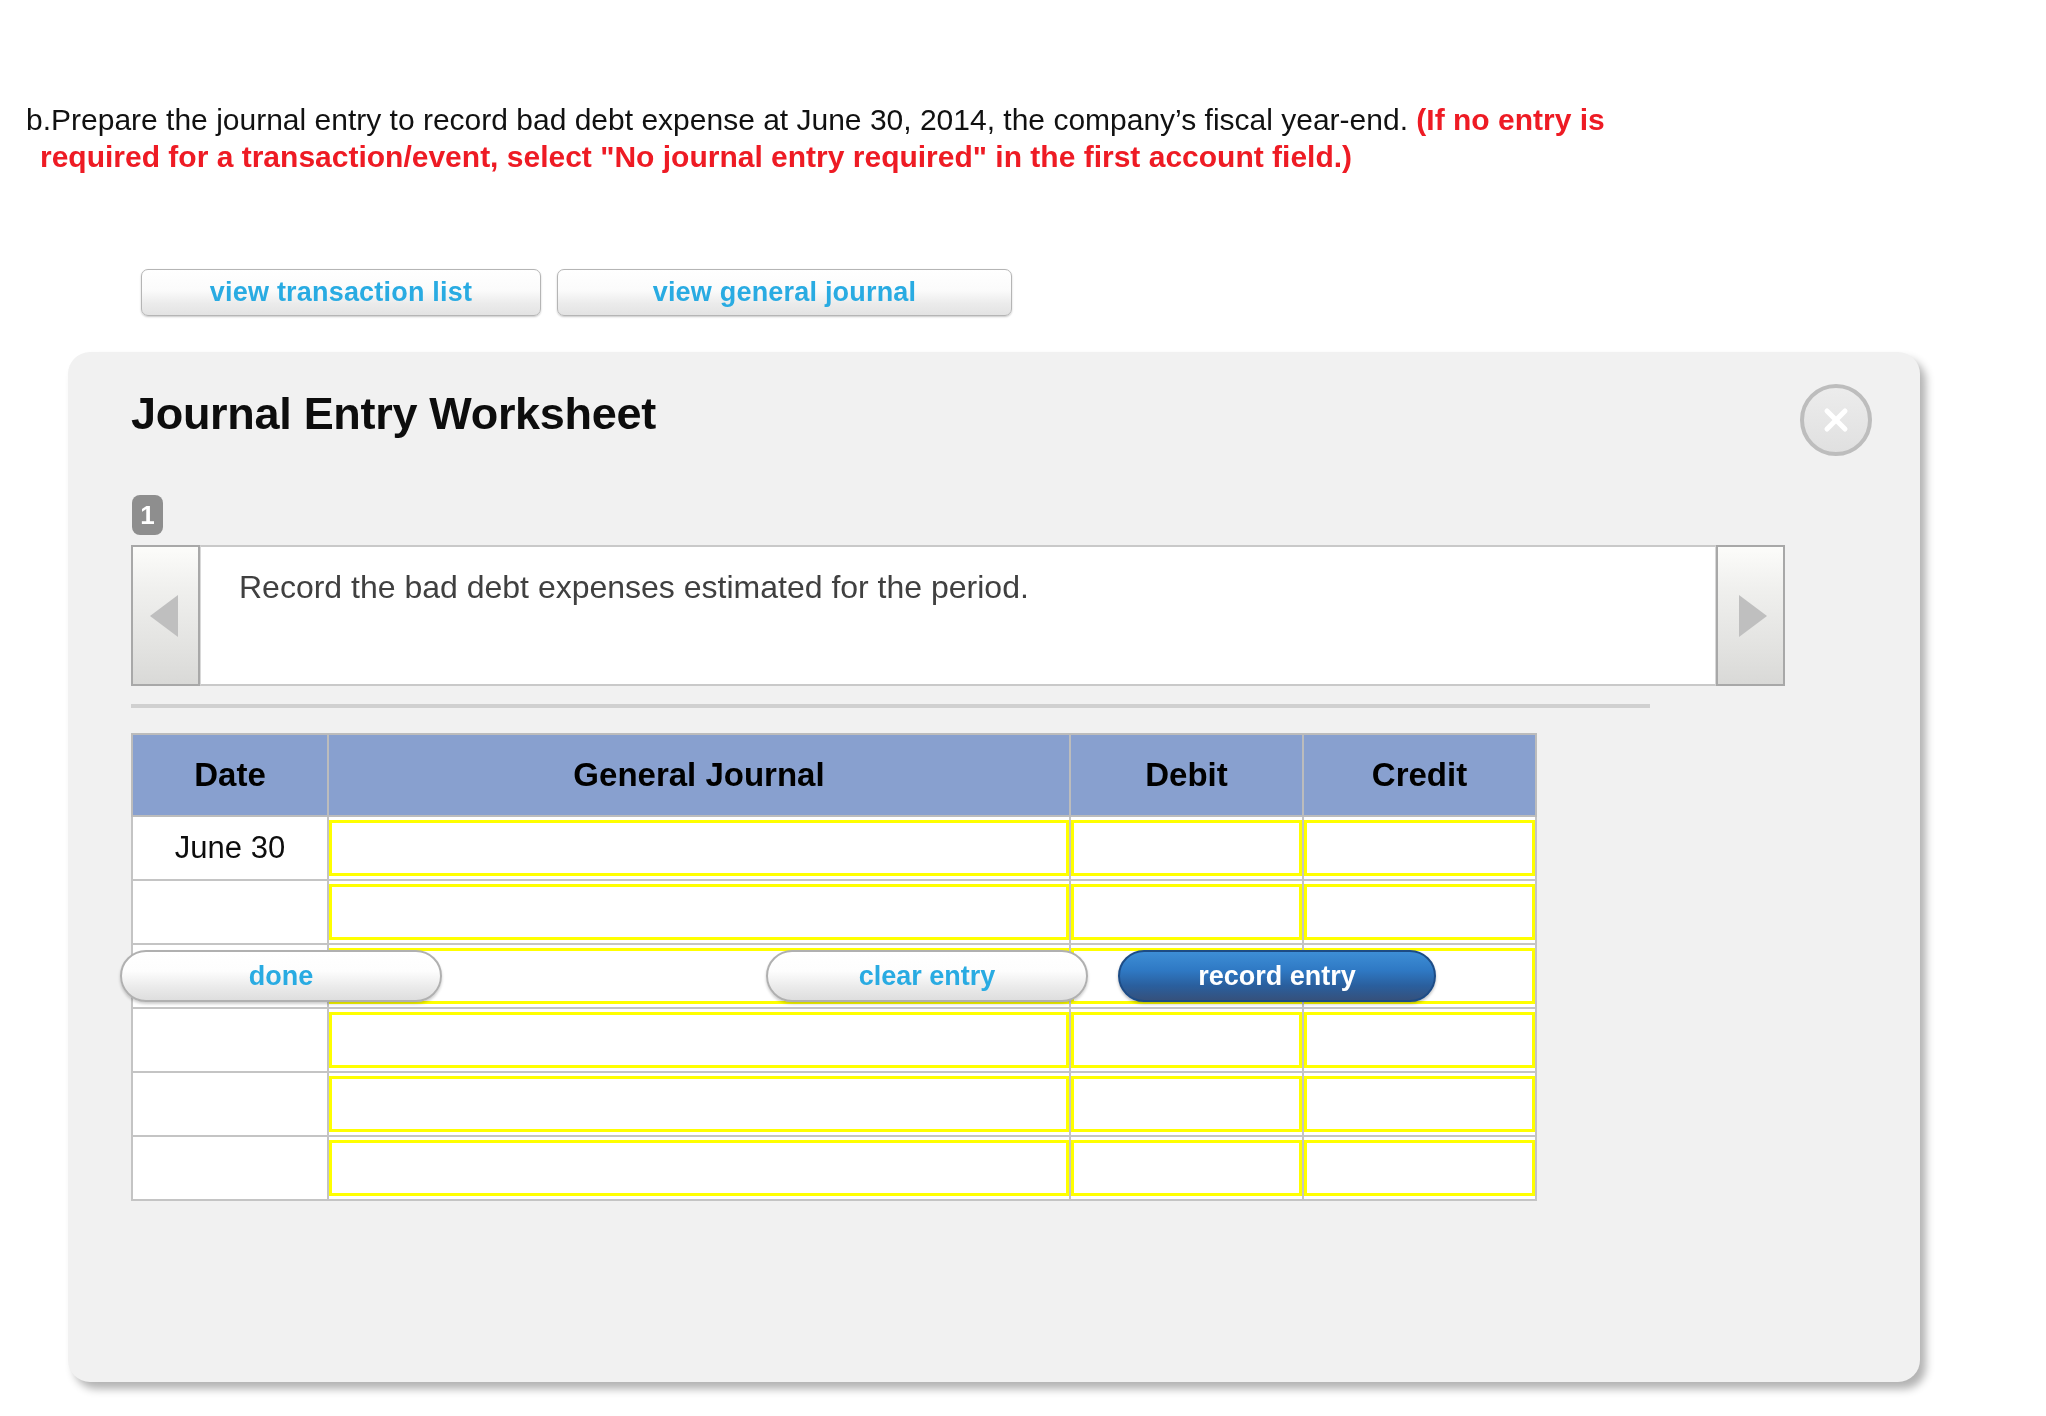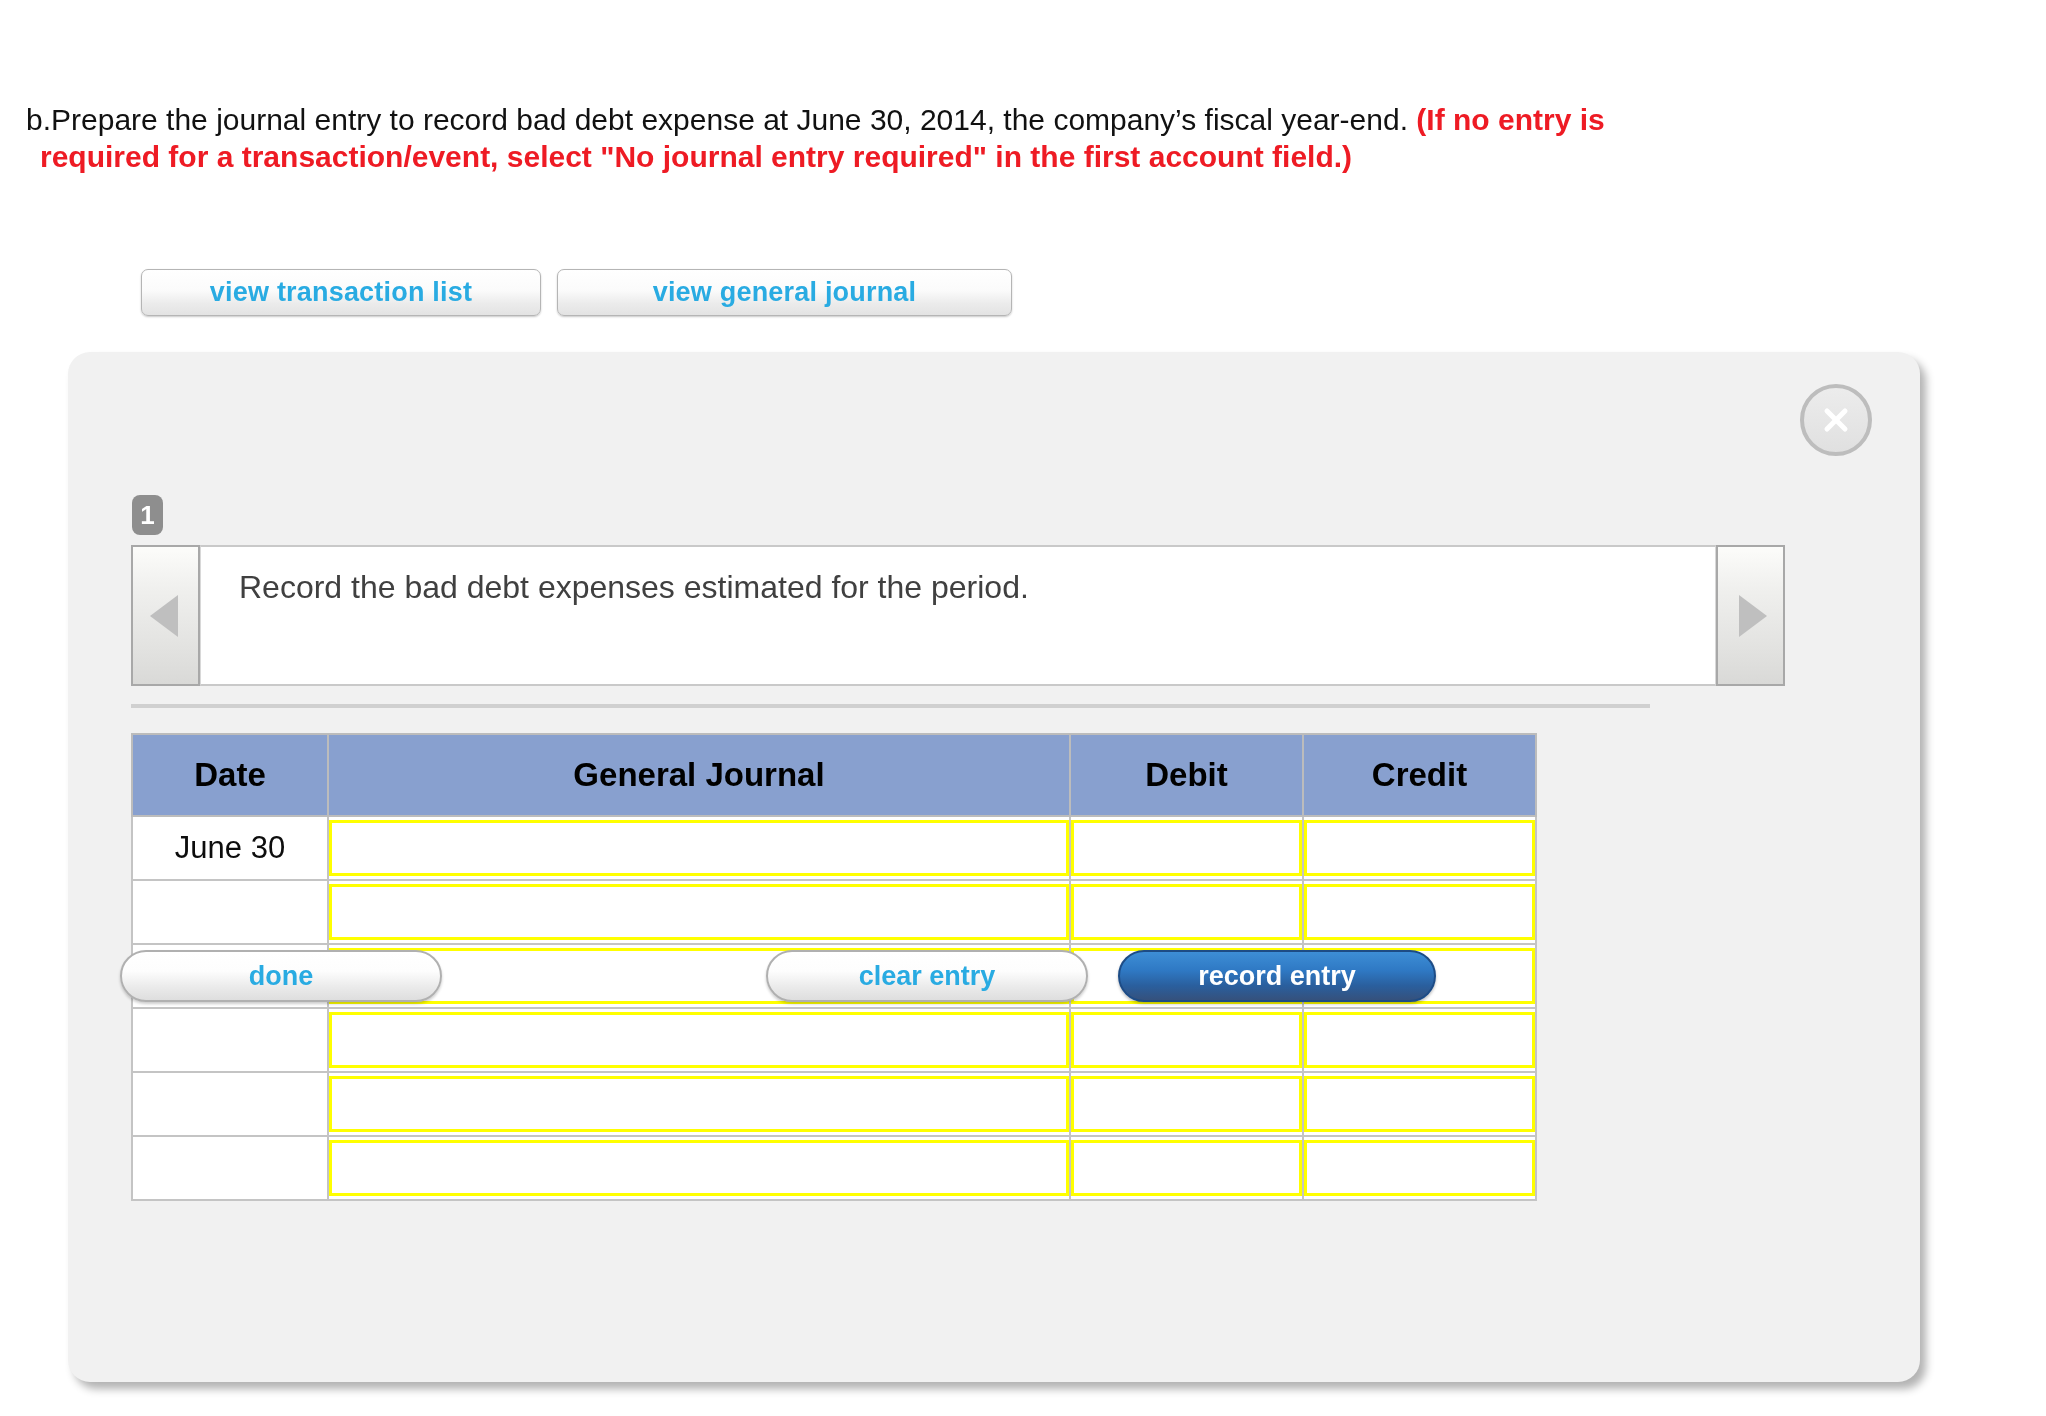--- a/index.html
+++ b/index.html
@@ -258,20 +258,21 @@
 </div>
 <div class="q-line2">required for a transaction/event, select "No journal entry required" in the first account field.)</div>
 
 <div class="top-buttons">
   <div class="vbtn">view transaction list</div>
   <div class="vbtn wide2">view general journal</div>
 </div>
 
 <div class="panel">
 
+  <div class="panel-title">Journal Entry Worksheet</div>
 
   <div class="close-btn">
     <svg width="40" height="40" viewBox="0 0 40 40" aria-hidden="true">
       <line x1="11" y1="11" x2="29" y2="29" stroke="#ffffff" stroke-width="5" stroke-linecap="round"></line>
       <line x1="29" y1="11" x2="11" y2="29" stroke="#ffffff" stroke-width="5" stroke-linecap="round"></line>
     </svg>
   </div>
 
   <div class="step-badge">1</div>
 

